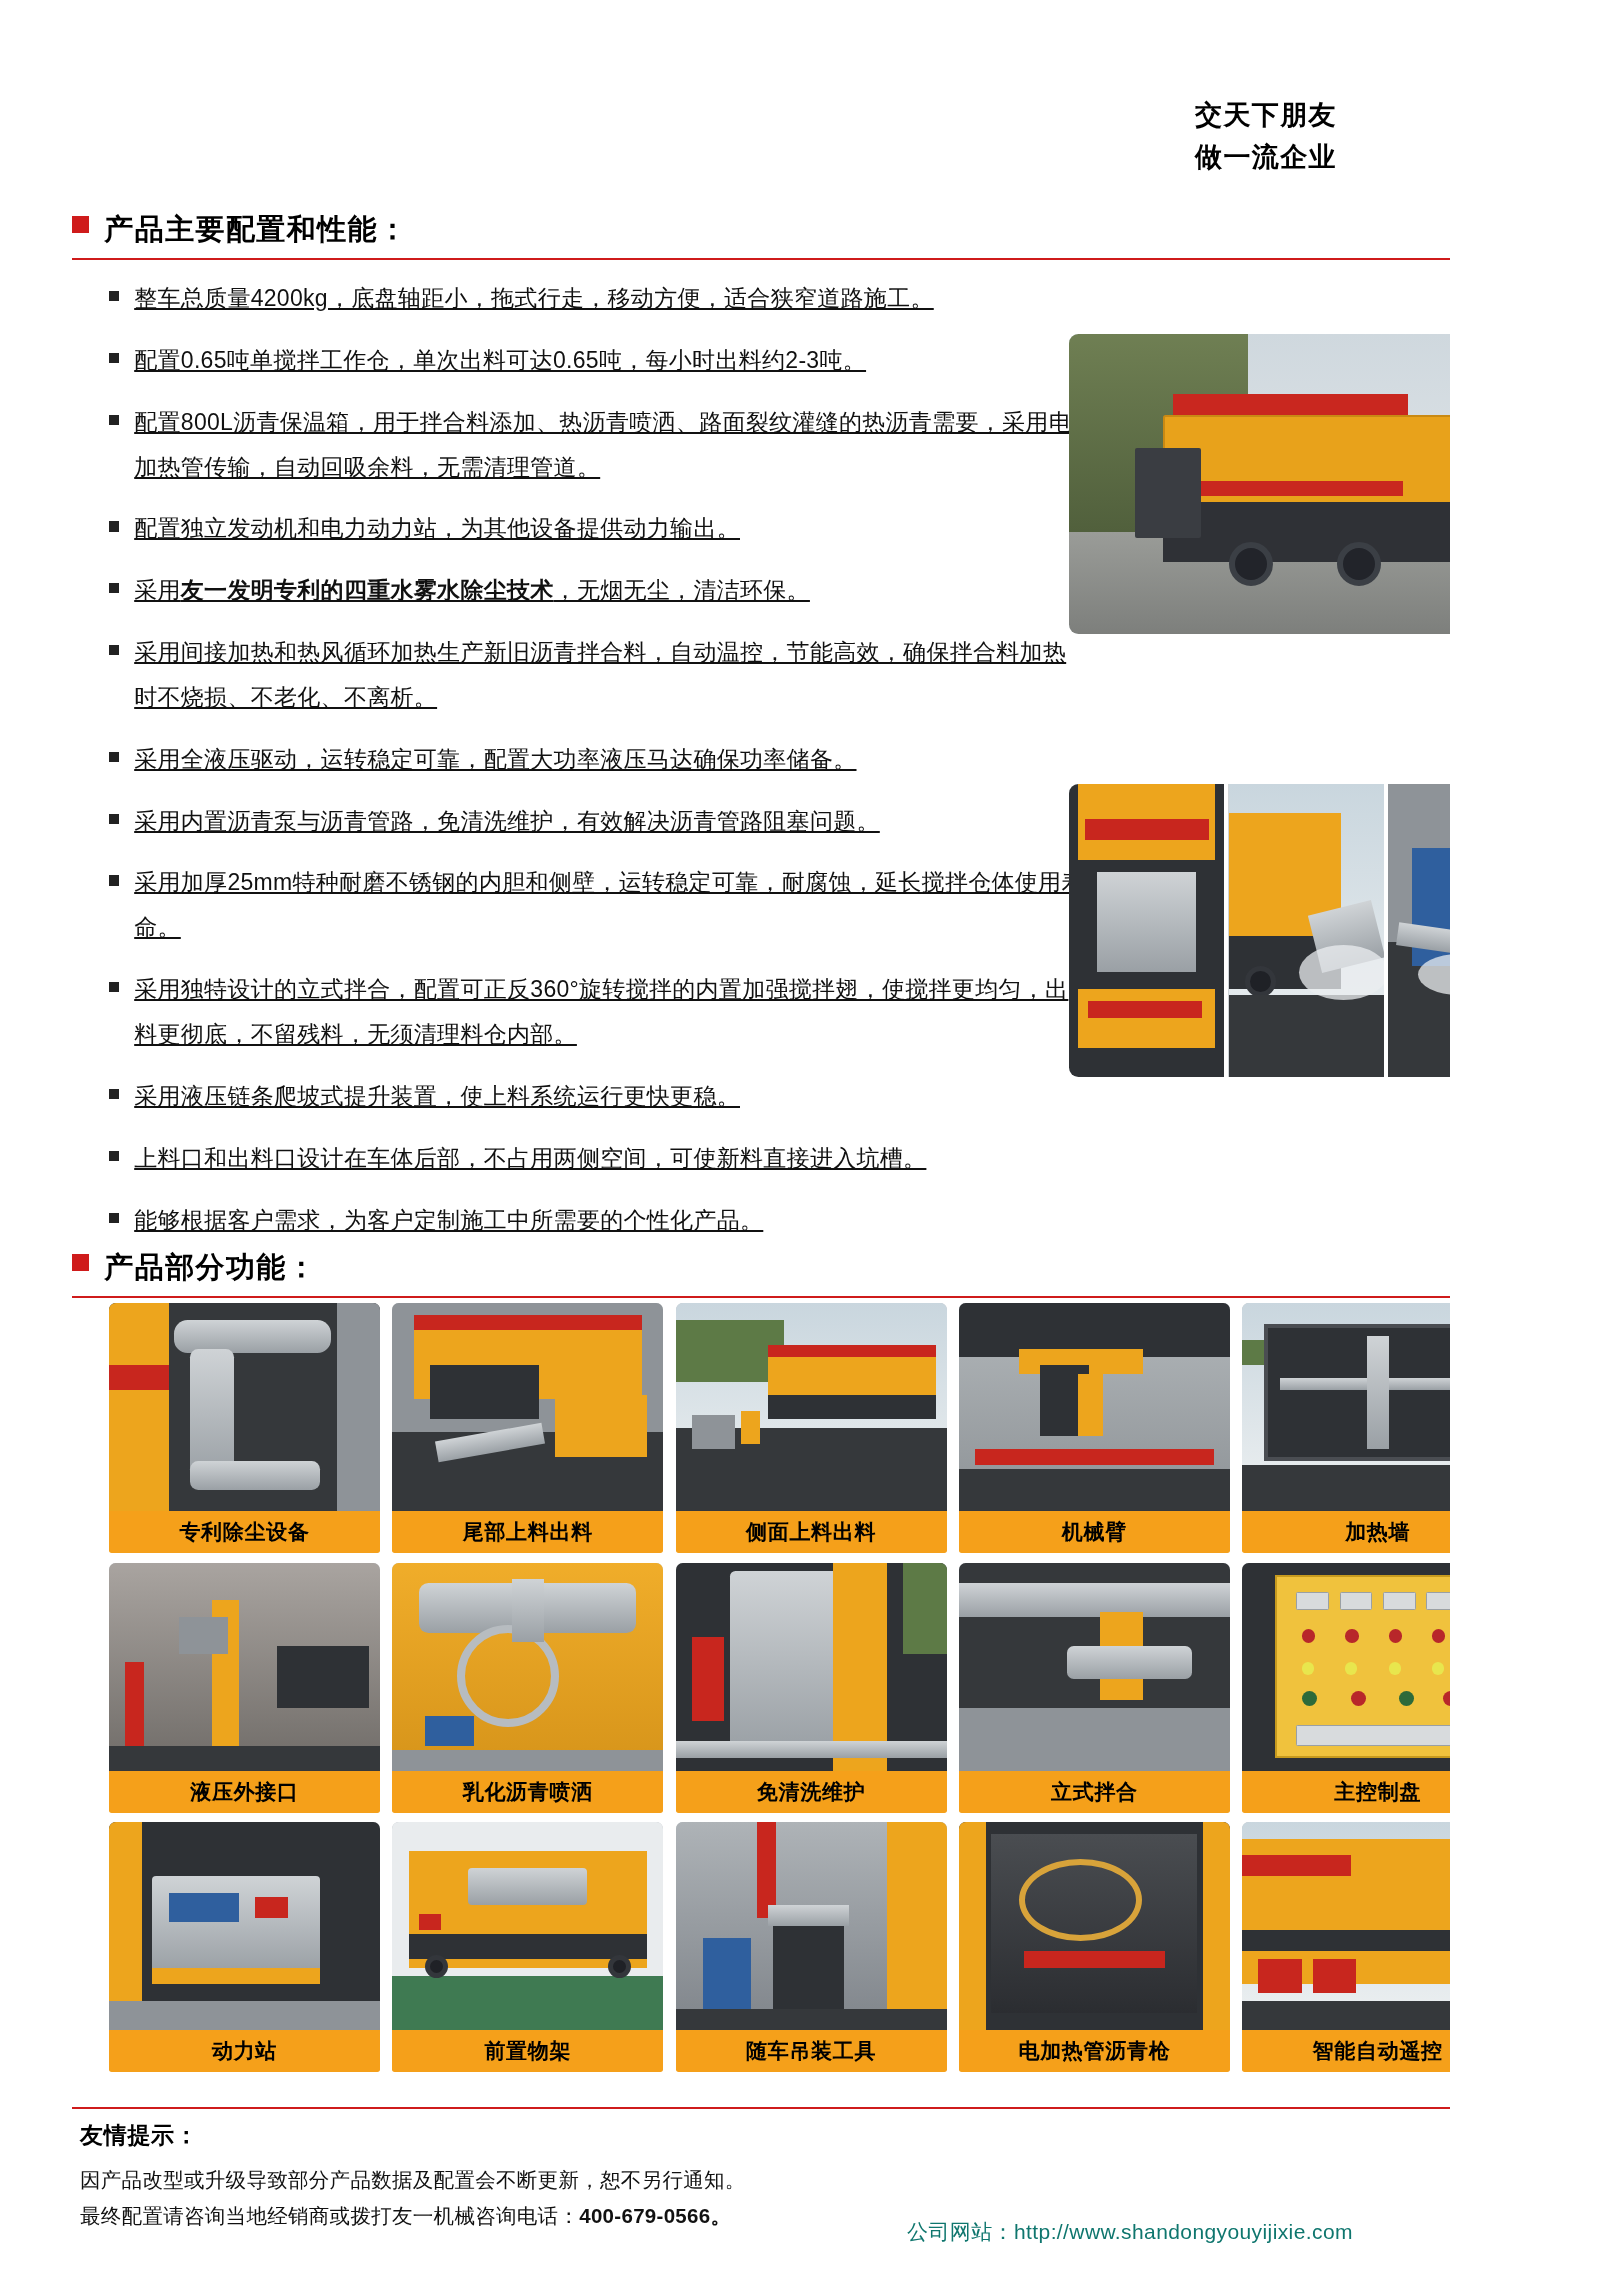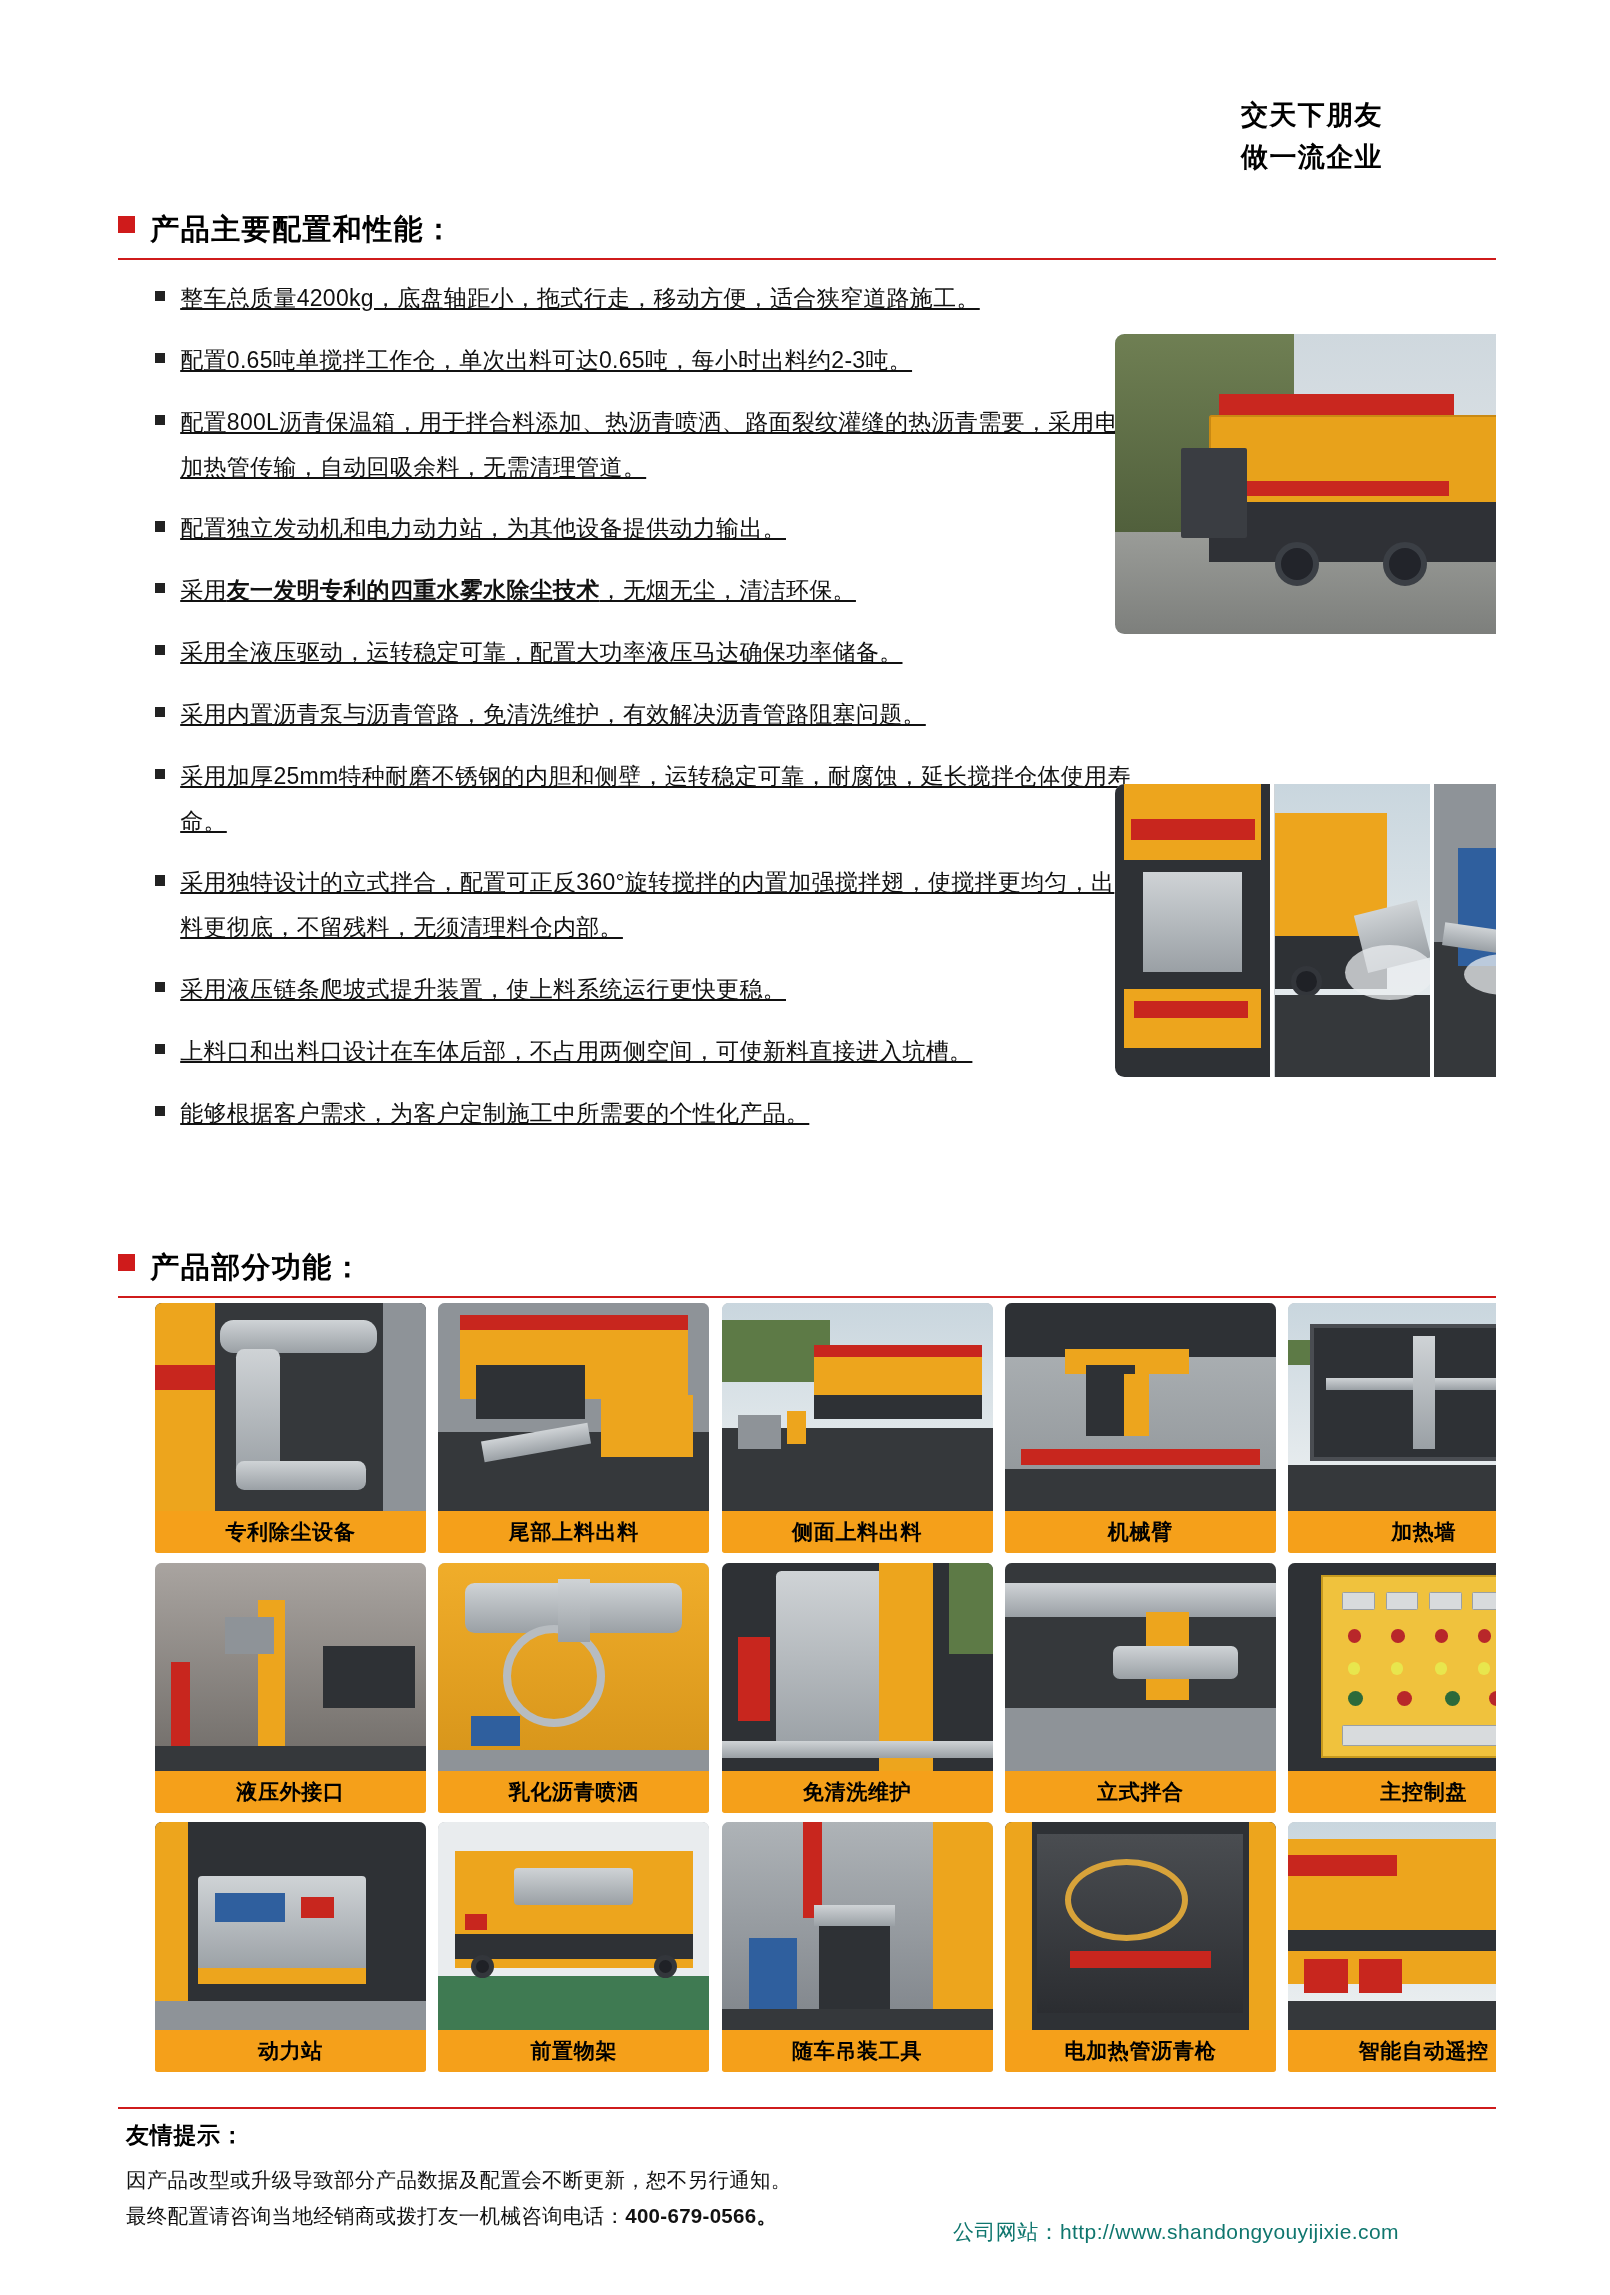--- a/index.html
+++ b/index.html
@@ -8,21 +8,20 @@
     height: 2295px;
     background: #ffffff;
     font-family: "Liberation Sans", sans-serif;
   }
   .page {
     position: relative;
     width: 1450px;
     height: 2295px;
     background: #ffffff;
     overflow: hidden;
-    margin-left: 46px;
   }
 
   
   .slogan {
     position: absolute;
     right: 113px;
     top: 95px;
     text-align: right;
     font-weight: bold;
     font-size: 27px;
@@ -285,20 +284,24 @@
     <div class="bullet narrow">
       <span class="dot"></span>
       <span class="body">配置独立发动机和电力动力站，为其他设备提供动力输出。</span>
     </div>
 
     <div class="bullet narrow">
       <span class="dot"></span>
       <span class="body"><span>采用</span><b>友一发明专利的四重水雾水除尘技术</b><span>，无烟无尘，清洁环保。</span></span>
     </div>
 
+    <div class="bullet narrow">
+      <span class="dot"></span>
+      <span class="body">采用间接加热和热风循环加热生产新旧沥青拌合料，自动温控，节能高效，确保拌合料加热时不烧损、不老化、不离析。</span>
+    </div>
 
     <div class="bullet narrow">
       <span class="dot"></span>
       <span class="body">采用全液压驱动，运转稳定可靠，配置大功率液压马达确保功率储备。</span>
     </div>
 
     <div class="bullet narrow">
       <span class="dot"></span>
       <span class="body">采用内置沥青泵与沥青管路，免清洗维护，有效解决沥青管路阻塞问题。</span>
     </div>

